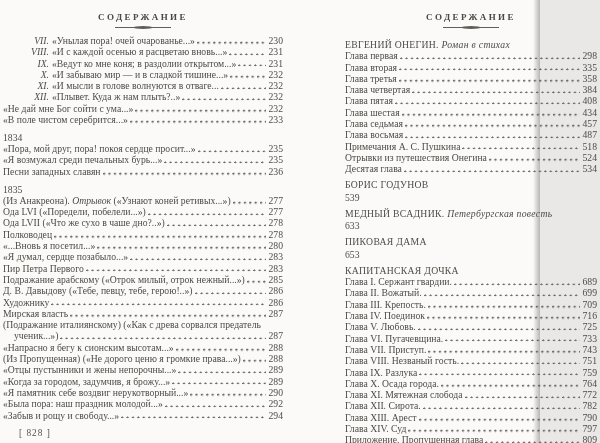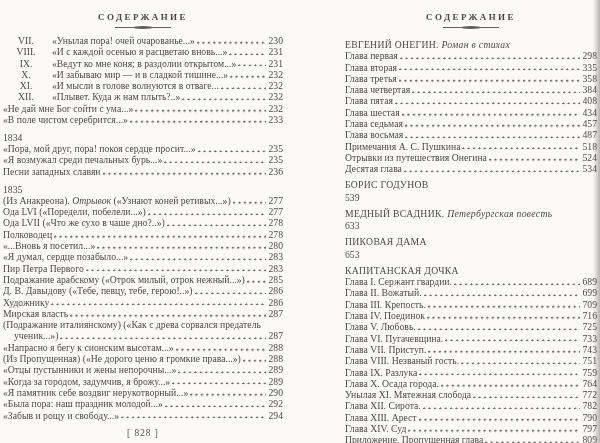--- a/index.html
+++ b/index.html
@@ -3,21 +3,21 @@
 <meta charset="utf-8">
 <style>
   html,body{margin:0;padding:0;}
   body{
     width:600px;height:443px;overflow:hidden;
     background:#e9e8e6;
     font-family:"Liberation Serif","DejaVu Serif",serif;
   }
   .spread{
     position:relative;display:flex;
-    width:600px;height:443px;
+    width:540px;height:443px;
     background:#fbfaf8;
   }
   .page{box-sizing:border-box;position:relative;flex:none;width:300px;}
   .page.left{padding:6px 17px 0 3px;}
   .page.right{padding:6px 3px 0 45px;}
 
   .page-header{text-align:center;margin-bottom:1px;}
   .header-text{
     font-size:9px;font-weight:bold;letter-spacing:2.4px;
     color:#4c4844;display:inline-block;
@@ -32,38 +32,38 @@
   }
 
   .toc{margin-top:5px;}
   .page.right .toc{margin-top:9px;}
 
   .row{
     display:flex;align-items:baseline;
     line-height:11.3px;font-size:9.7px;color:#4f4b46;
     white-space:nowrap;
   }
-  .num{flex:none;width:46px;text-align:center;padding-right:3px;}
+  .num{flex:none;width:46px;text-align:right;padding-right:3px;font-style:italic;}
   .title{flex:none;}
   .title .it{font-style:italic;}
   .leader{
     flex:1;min-width:9px;margin:0 2px;height:3.4px;align-self:flex-end;
     margin-bottom:1.5px;
     background-image:radial-gradient(circle at 1.2px 1.6px,#6f6b65 0.9px,rgba(0,0,0,0) 1.3px);
     background-size:5.4px 3.4px;background-repeat:repeat-x;background-position:left bottom;
   }
   .pagenum{flex:none;}
   .year{margin-top:6.5px;}
   .gap{margin-top:4.5px;flex-direction:column;}
   .gap-big{margin-top:7px;align-items:center;}
   .caps .title{letter-spacing:0.3px;}
   .indent2{flex:none;width:11px;}
 
   .footer{
-    position:absolute;bottom:5px;left:3px;width:280px;text-align:center;
+    position:absolute;bottom:5px;left:19px;width:280px;text-align:left;
     font-size:9.3px;color:#534f4a;letter-spacing:1px;
   }
   .edge-shadow{
     position:absolute;top:0;right:0;width:7px;height:100%;
     background:linear-gradient(to right,rgba(90,88,85,0) 0%,rgba(90,88,85,0.42) 100%);
     pointer-events:none;
   }
 </style>
 </head>
 <body>
@@ -371,21 +371,21 @@
           <span class="title">Глава IX. Разлука</span>
           <span class="leader"></span>
           <span class="pagenum">759</span>
         </div>
         <div class="row">
           <span class="title">Глава X. Осада города.</span>
           <span class="leader"></span>
           <span class="pagenum">764</span>
         </div>
         <div class="row">
-          <span class="title">Унылая XI. Мятежная слобода</span>
+          <span class="title">Глава XI. Мятежная слобода</span>
           <span class="leader"></span>
           <span class="pagenum">772</span>
         </div>
         <div class="row">
           <span class="title">Глава XII. Сирота.</span>
           <span class="leader"></span>
           <span class="pagenum">782</span>
         </div>
         <div class="row">
           <span class="title">Глава XIII. Арест</span>

